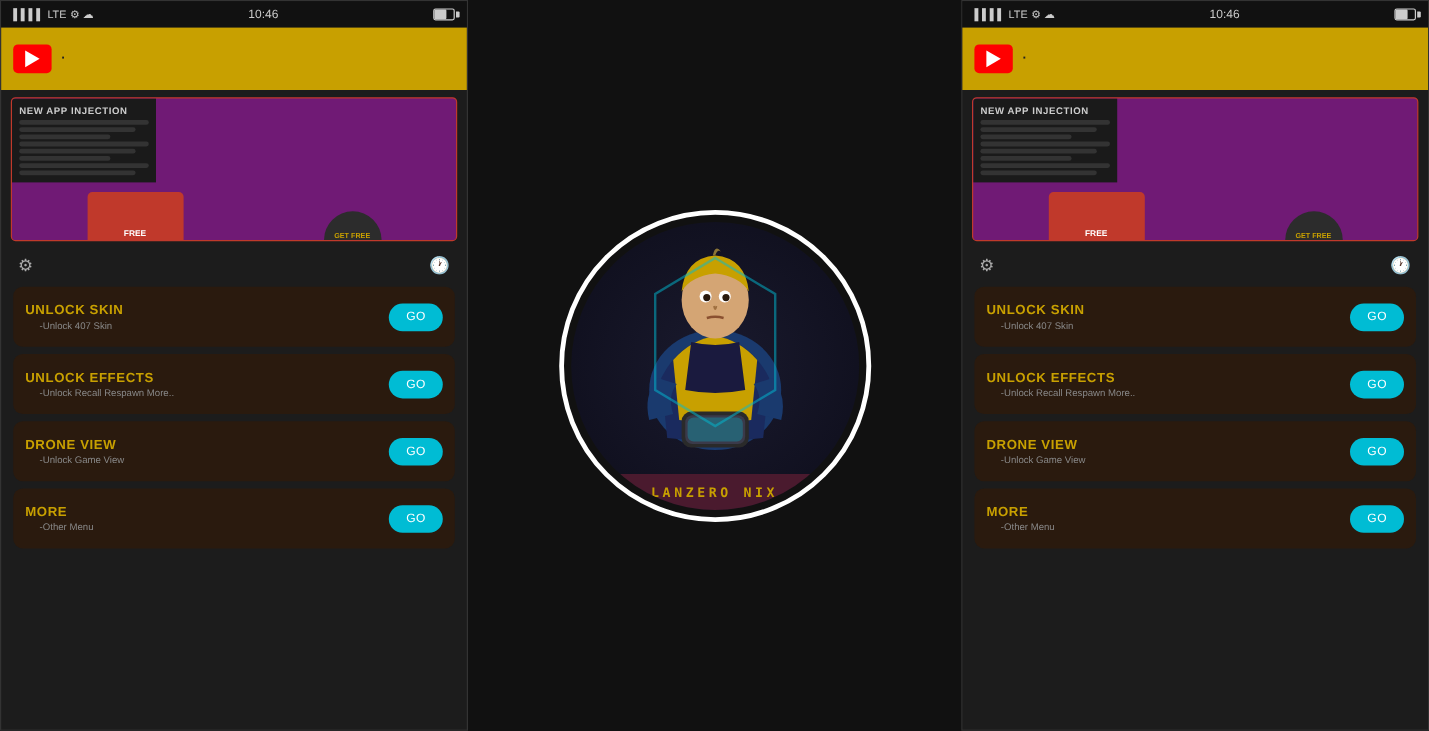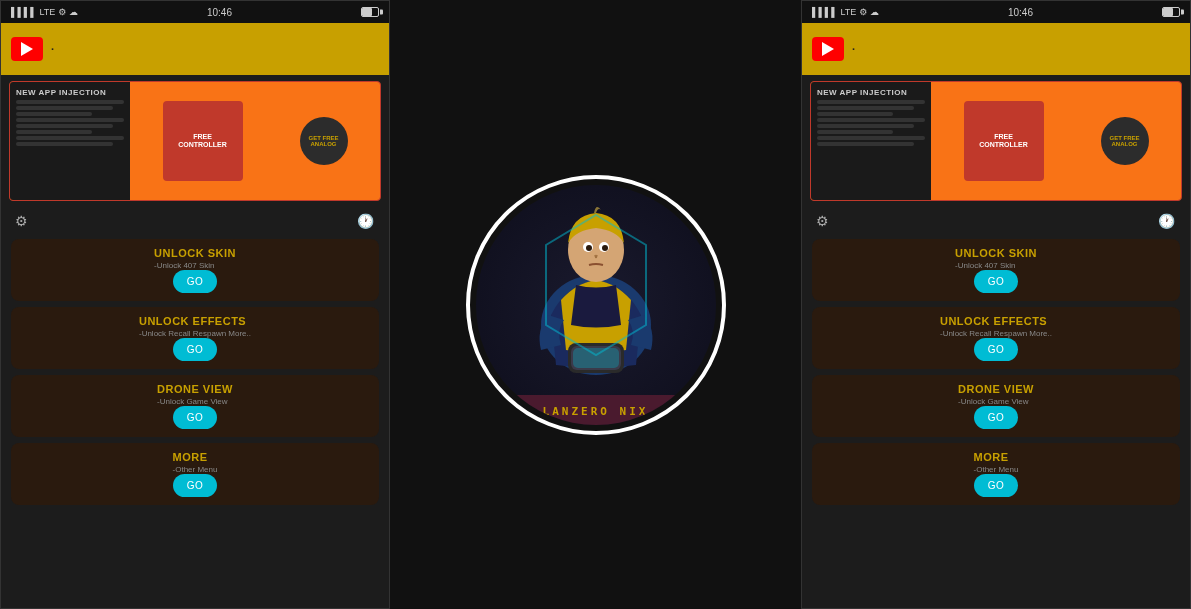--- a/index.html
+++ b/index.html
@@ -110,28 +110,28 @@
       border-left: 12px solid white;
     }
     .yt-text {
       color: #222;
       font-size: 11px;
       font-weight: bold;
     }
 
     
     .ad-banner {
-      background: #f97316;
+      background: #701a75;
       border: 1.5px solid #c0392b;
       margin: 6px 8px;
       border-radius: 4px;
       height: 120px;
       overflow: hidden;
       display: flex;
-      flex-direction: row;
+      flex-direction: column;
       align-items: stretch;
     }
     .ad-left {
       width: 120px;
       background: #1a1a1a;
       display: flex;
       flex-direction: column;
       padding: 6px;
       gap: 3px;
     }
@@ -219,36 +219,36 @@
       padding: 4px 10px 10px 10px;
     }
     .menu-item {
       background: #2a1a0e;
       border-radius: 8px;
       display: flex;
       align-items: center;
       justify-content: space-between;
       padding: 8px 10px;
       min-height: 50px;
-      flex-direction: column;
     }
     .menu-item-info {
       display: flex;
       flex-direction: column;
     }
     .menu-item-title {
       color: #c8a000;
       font-size: 11px;
       font-weight: bold;
       letter-spacing: 0.5px;
     }
     .menu-item-sub {
       color: #888;
       font-size: 8px;
       margin-top: 2px;
+      margin-left: 12px;
     }
     .go-btn {
       background: #00bcd4;
       color: #fff;
       font-size: 10px;
       font-weight: normal;
       border: none;
       border-radius: 16px;
       padding: 6px 14px;
       cursor: pointer;

